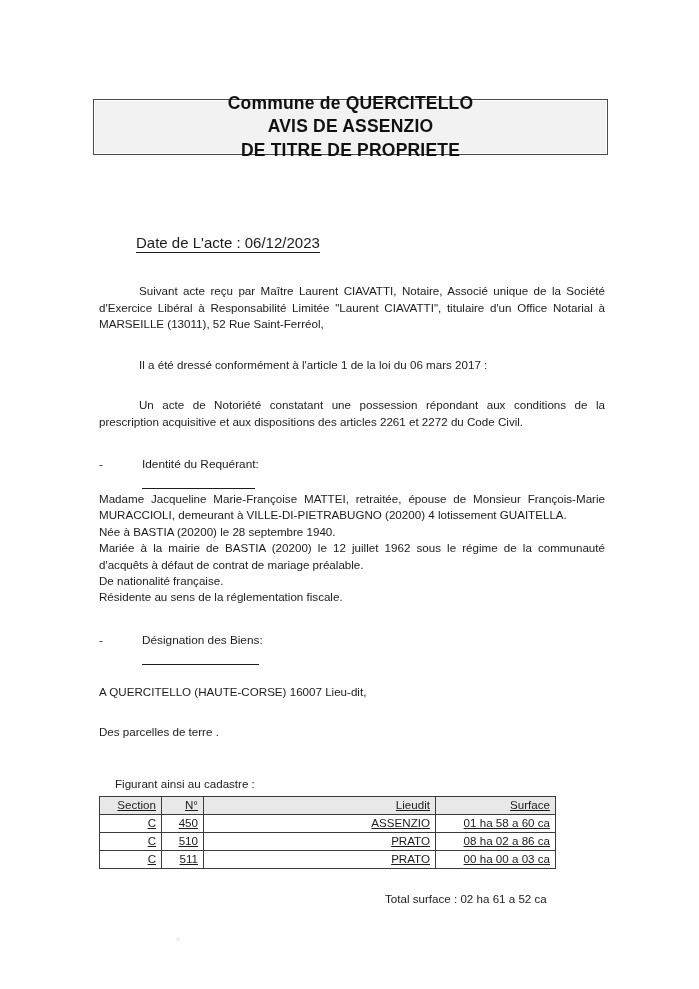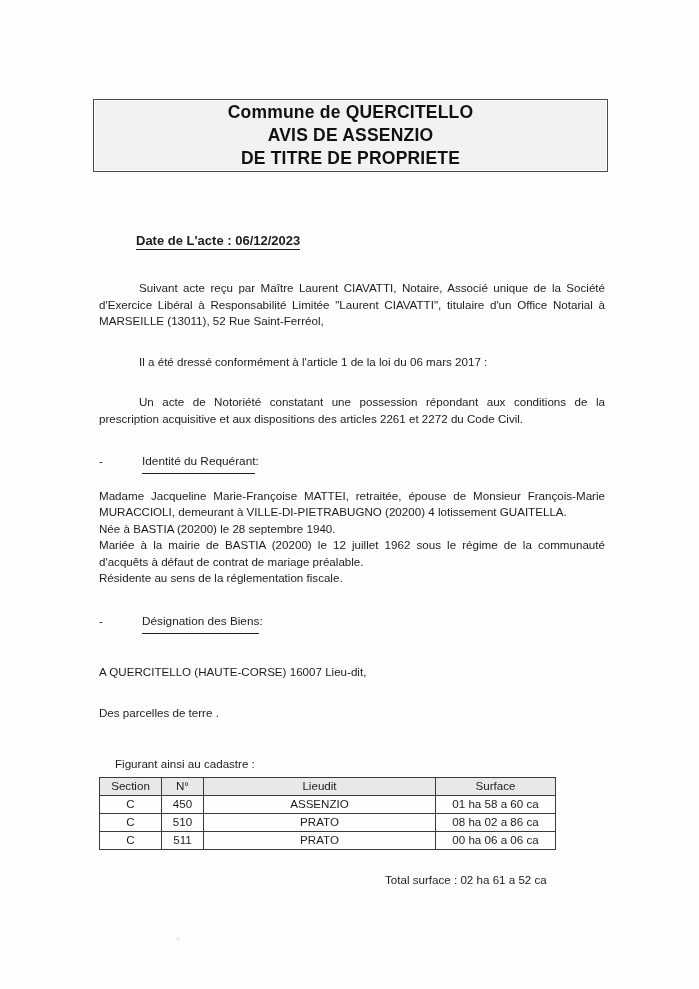--- a/index.html
+++ b/index.html
@@ -21,21 +21,21 @@
     inset: 0;
     background: #fefefe;
   }
 
   
   .title-box {
     position: absolute;
     left: 93px;
     top: 99px;
     width: 515px;
-    height: 73px;
+    height: 56px;
     box-sizing: border-box;
     background: #f2f2f2;
     border: 1px solid #4a4a4a;
     box-shadow: inset 0 0 0 1px #ffffff;
     display: flex;
     flex-direction: column;
     align-items: center;
     justify-content: center;
   }
   .title-line {
@@ -53,22 +53,22 @@
     position: absolute;
     left: 99px;
     top: 232px;
     width: 506px;
     font-size: 11.6px;
     line-height: 1.42;
     color: #1c1c1c;
   }
 
   .date-line {
-    font-size: 13px;
-    font-weight: bold;
+    font-size: 15px;
+    font-weight: normal;
     margin-left: 37px;
     margin-bottom: 30px;
   }
   .date-line span.u {
     border-bottom: 1.6px solid #1c1c1c;
     padding-bottom: 0.5px;
   }
 
   p.just {
     margin: 0 0 13px 0;
@@ -94,21 +94,21 @@
   }
   .section-head .dash {
     position: absolute;
     left: 0px;
     top: 0;
     width: 14px;
     text-align: left;
   }
   .section-head .label {
     border-bottom: 1.2px solid #1c1c1c;
-    padding-bottom: 5px;
+    padding-bottom: 17px;
   }
   .section-head .colon {
     border-bottom: none;
   }
 
   .identity-block p {
     margin: 0;
   }
   .identity-block p.j {
     text-align: justify;
@@ -127,26 +127,27 @@
   table.cadastre {
     border-collapse: collapse;
     width: 456px;
     font-size: 11.6px;
     table-layout: fixed;
   }
   table.cadastre th,
   table.cadastre td {
     border: 1px solid #3b3b3b;
     padding: 1px 5px;
-    text-align: center;
+    text-align: right;
     font-weight: normal;
     height: 15px;
     line-height: 1.25;
     overflow: hidden;
     white-space: nowrap;
+    text-decoration: underline;
   }
   table.cadastre thead th {
     background: #e8e8e8;
   }
   col.c-section { width: 62px; }
   col.c-num     { width: 42px; }
   col.c-lieudit { width: 232px; }
   col.c-surface { width: 120px; }
 
   .total-line {
@@ -193,20 +194,21 @@
     <p class="just indent">Un acte de Notoriété constatant une possession répondant aux conditions de la prescription acquisitive et aux dispositions des articles 2261 et 2272 du Code Civil.</p>
 
     <div class="section-head">
       <span class="dash">-</span><span class="label">Identité du Requérant</span><span class="colon">:</span>
     </div>
 
     <div class="identity-block">
       <p class="j"><span>Madame Jacqueline Marie-Françoise </span><b>MATTEI</b><span>, retraitée, épouse de Monsieur François-Marie </span><b>MURACCIOLI</b><span>, demeurant à VILLE-DI-PIETRABUGNO (20200) 4 lotissement GUAITELLA.</span></p>
       <p>Née à BASTIA (20200) le 28 septembre 1940.</p>
       <p class="j">Mariée à la mairie de BASTIA (20200) le 12 juillet 1962 sous le régime de la communauté d'acquêts à défaut de contrat de mariage préalable.</p>
+      <p>De nationalité française.</p>
       <p>Résidente au sens de la réglementation fiscale.</p>
     </div>
 
     <div class="section-head">
       <span class="dash">-</span><span class="label">Désignation des Biens</span><span class="colon">:</span>
     </div>
 
     <div class="gap-md"></div>
 
     <p class="nojust">A QUERCITELLO (HAUTE-CORSE) 16007 Lieu-dit,</p>
@@ -245,21 +247,21 @@
         <tr>
           <td>C</td>
           <td>510</td>
           <td>PRATO</td>
           <td>08 ha 02 a 86 ca</td>
         </tr>
         <tr>
           <td>C</td>
           <td>511</td>
           <td>PRATO</td>
-          <td>00 ha 06 a 06 ca</td>
+          <td>00 ha 00 a 03 ca</td>
         </tr>
       </tbody>
     </table>
 
     <p class="total-line">Total surface : 02 ha 61 a 52 ca</p>
 
   </div>
 
   <div class="scan-speck"></div>
 </div>

